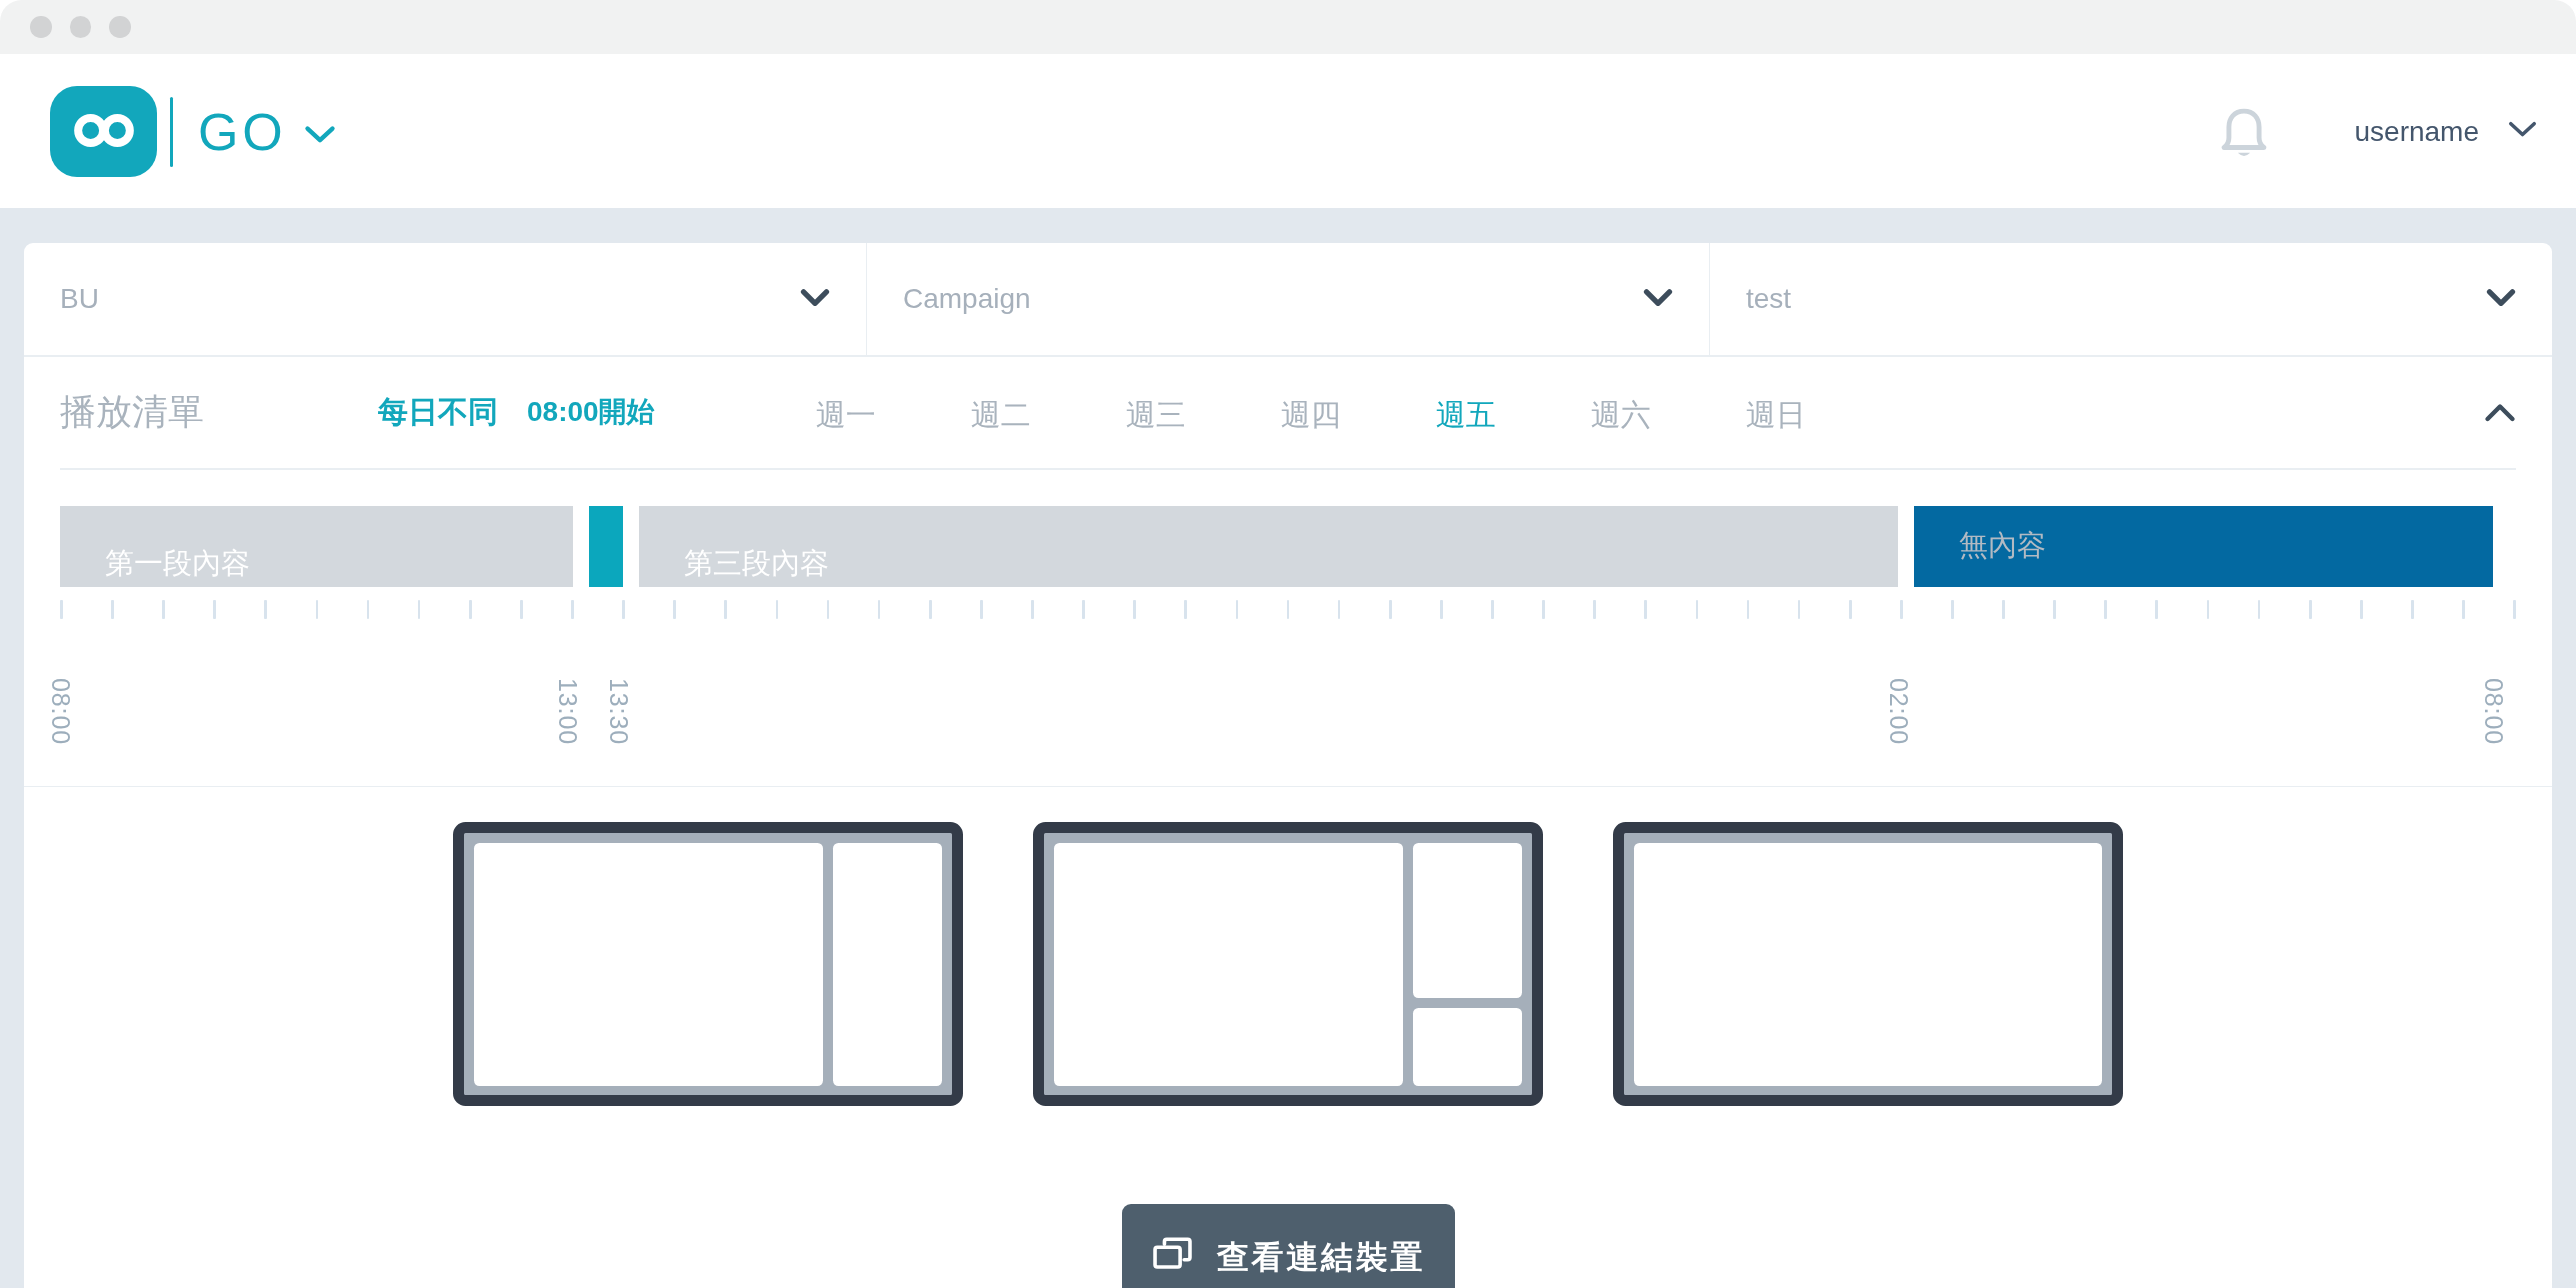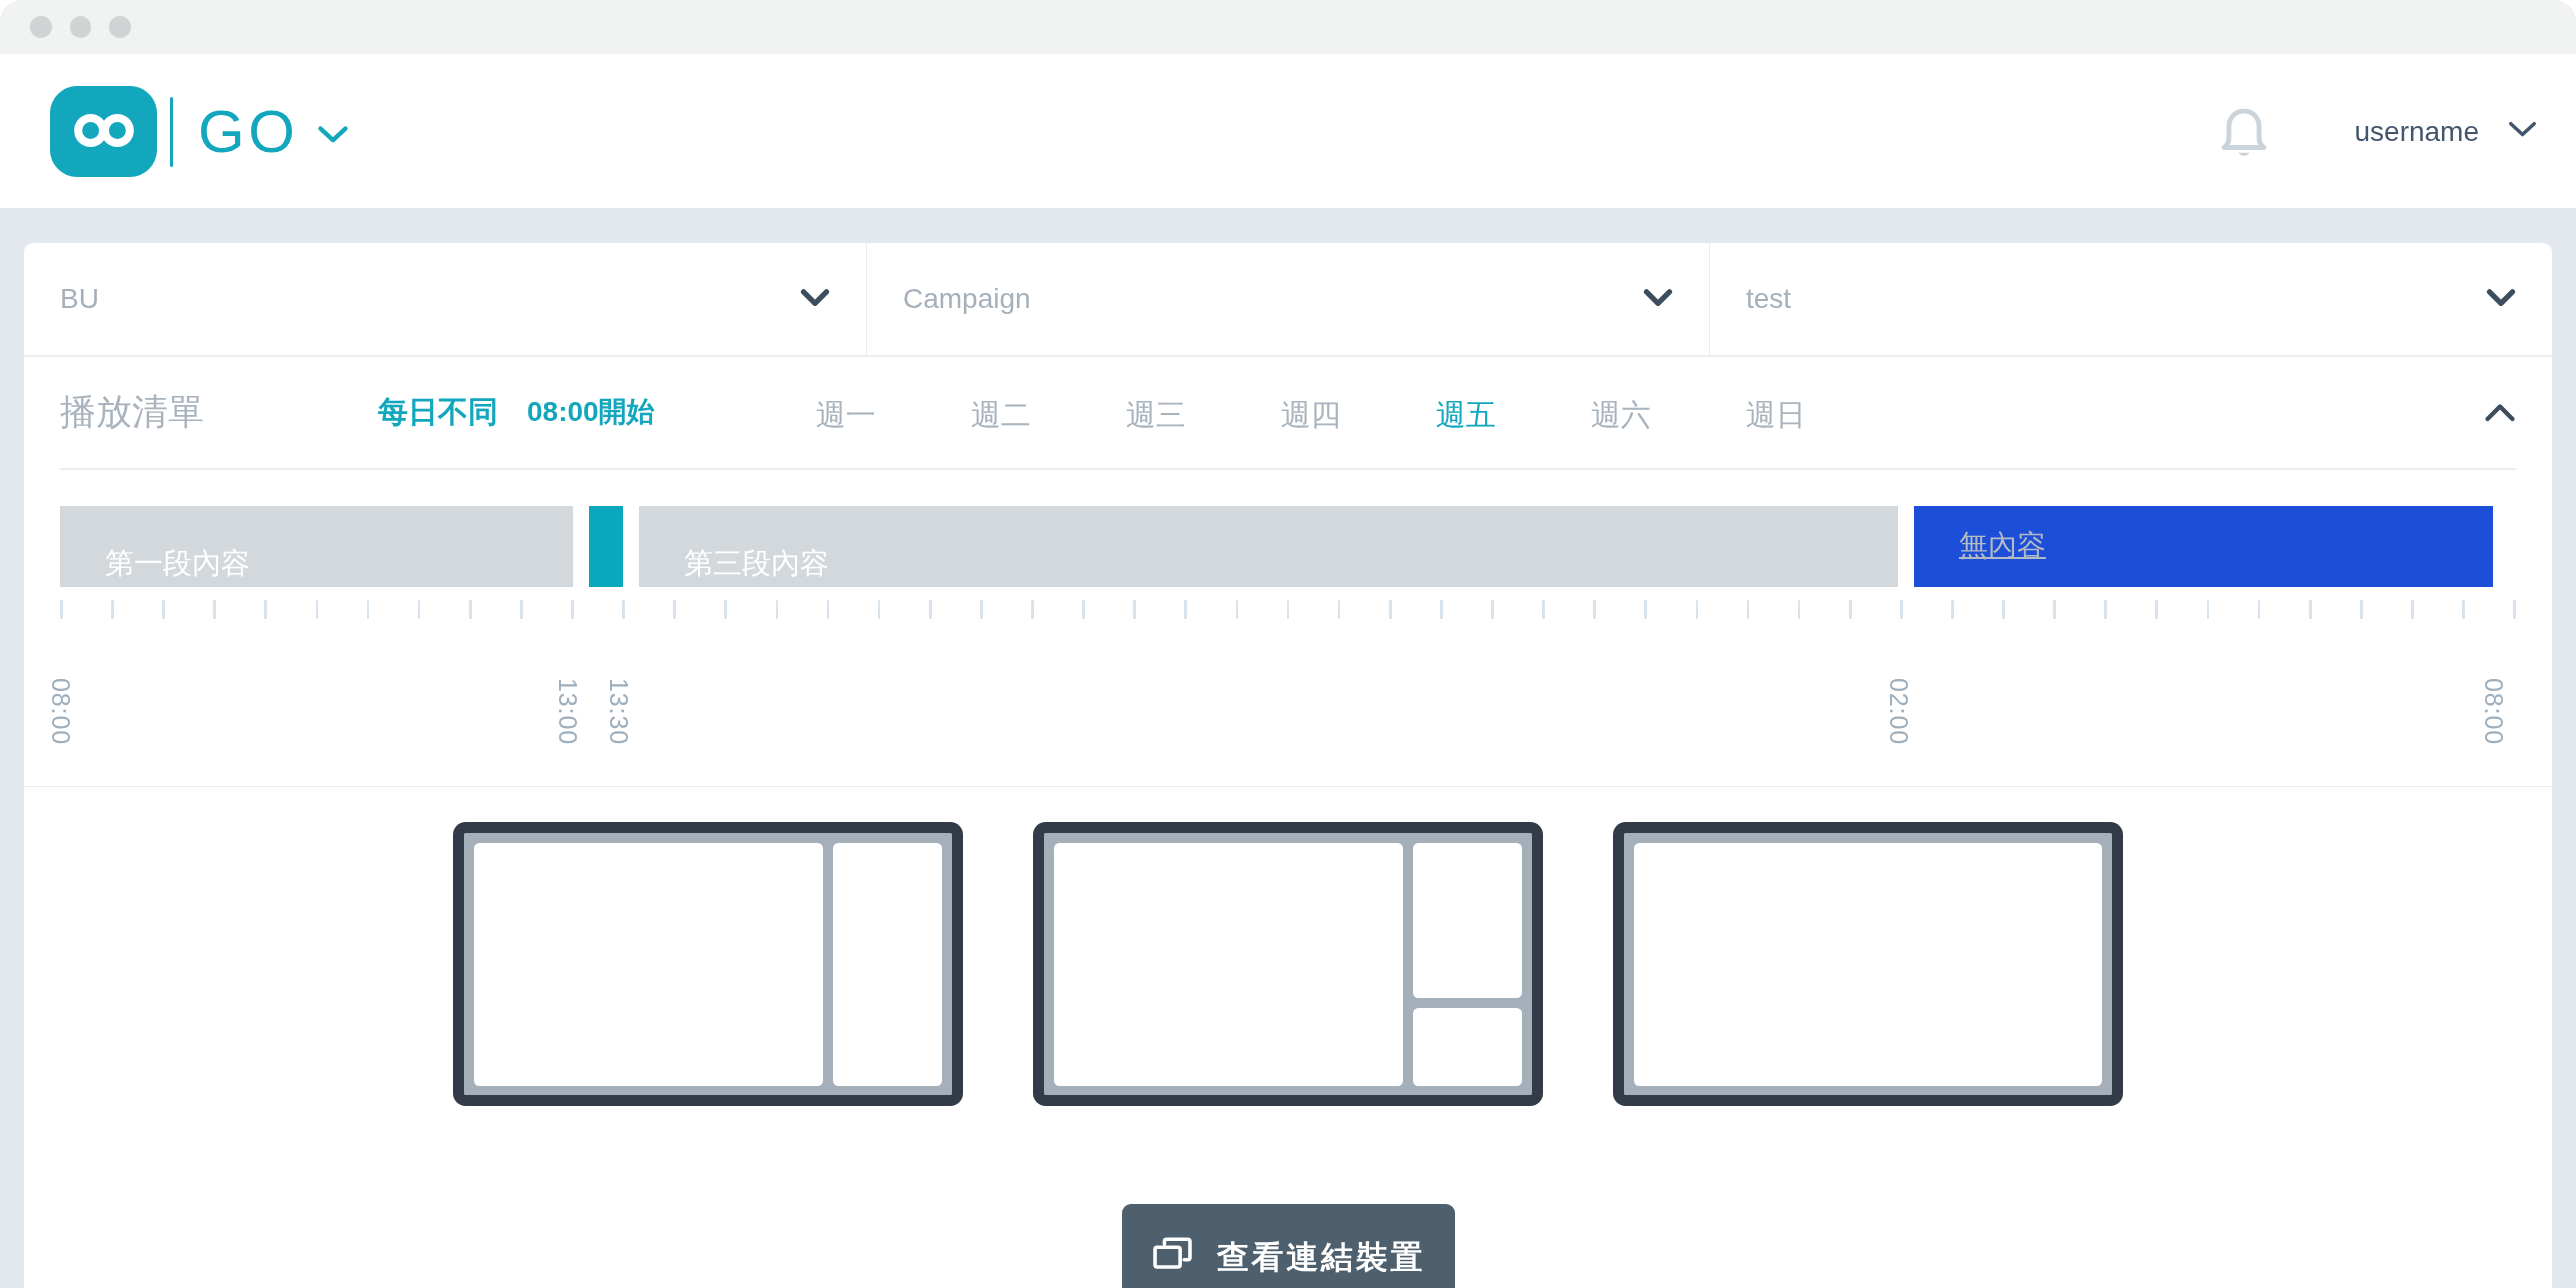--- a/index.html
+++ b/index.html
@@ -23,21 +23,21 @@
 
   
   .titlebar { height:54px; background:#f1f2f2; display:flex; align-items:center; padding-left:30px; gap:18px; }
   .dot { width:21.5px; height:21.5px; border-radius:50%; background:#d2d3d4; }
 
   
   .header { height:155px; background:#fff; display:flex; align-items:center; padding:0 39px 0 50px; }
   .logo-badge { width:107px; height:91px; background:var(--accent); border-radius:27px;
     display:flex; align-items:center; justify-content:center; flex:none; }
   .brand-divider { width:3.6px; height:70px; background:var(--accent); margin-left:12.5px; border-radius:1.8px; }
-  .go-title { color:var(--accent); font-size:60px; font-weight:400; letter-spacing:3.6px; margin-left:25px; }
+  .go-title { color:var(--accent); font-size:52px; font-weight:400; letter-spacing:3.6px; margin-left:25px; }
   .go-chevron { margin-left:18px; margin-top:9px; }
   .header-spacer { flex:1; }
   .bell { margin-right:86px; display:flex; align-items:center; }
   .user-group { display:flex; align-items:center; gap:29px; }
   .username { font-size:28px; color:var(--dark-text); }
 
   
   .content { position:absolute; top:208px; bottom:0; left:0; right:0;
     background:var(--content-bg); padding:35px 24px 0; }
   .panel { background:#fff; border-radius:9px 9px 0 0; height:100%;
@@ -62,21 +62,21 @@
   .day.active { color:var(--accent); font-weight:normal; }
   .collapse { margin-left:auto; cursor:pointer; display:flex; align-items:center; }
 
   
   .timeline-section { flex:none; height:316px; padding:36px 36px 0; position:relative; }
   .bars { position:relative; height:67px; }
   .segment { position:absolute; top:0; height:81px; display:flex; align-items:center;
     padding-left:45px; font-size:29px; white-space:nowrap; overflow:hidden; cursor:pointer; }
   .segment.content { background:#d3d8dd; color:#ffffff; }
   .segment.active { background:var(--accent-bar); color:#ffffff; padding-left:0; }
-  .segment.empty { background:#1d4ed8; color:#b2bac3;text-decoration:underline; }
+  .segment.empty { background:#0369a1; color:#b2bac3; }
   .ruler { margin-top:27px; height:19.7px; display:flex; justify-content:space-between; }
   .tick { width:2.7px; height:19.7px; background:#d8e3ed; border-radius:0.9px; }
   .tlabel { position:absolute; top:208px; font-size:25px; color:#9daebc; letter-spacing:0.9px;
     transform:rotate(90deg); transform-origin:0 0; white-space:nowrap; }
 
   
   .devices-section { flex:1; display:flex; flex-direction:column; align-items:center; }
   .screens { margin-top:35px; display:flex; gap:70px; }
   .screen { width:510px; height:284px; background:var(--bezel); border:11.6px solid var(--frame);
     border-radius:12.5px; padding:9.8px; display:flex; gap:10.7px; }

